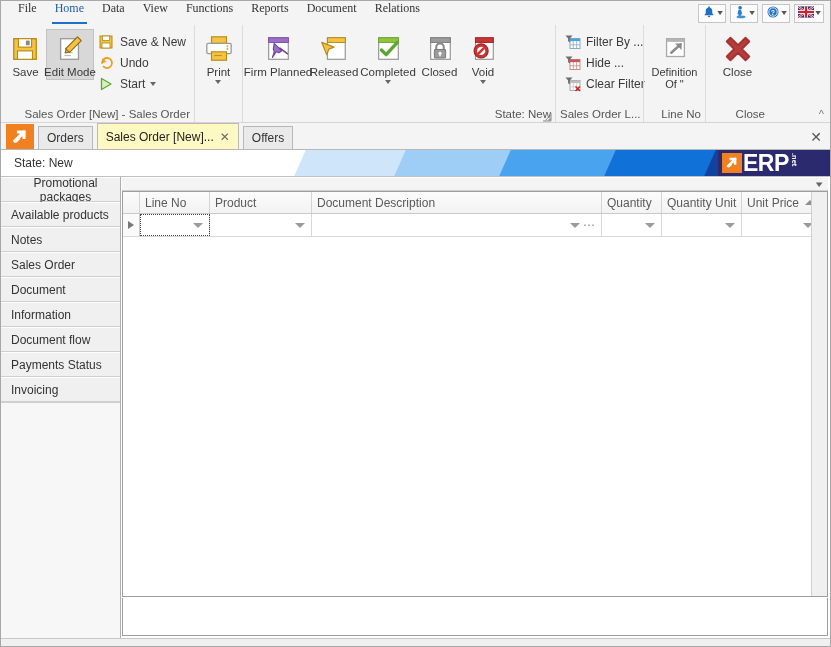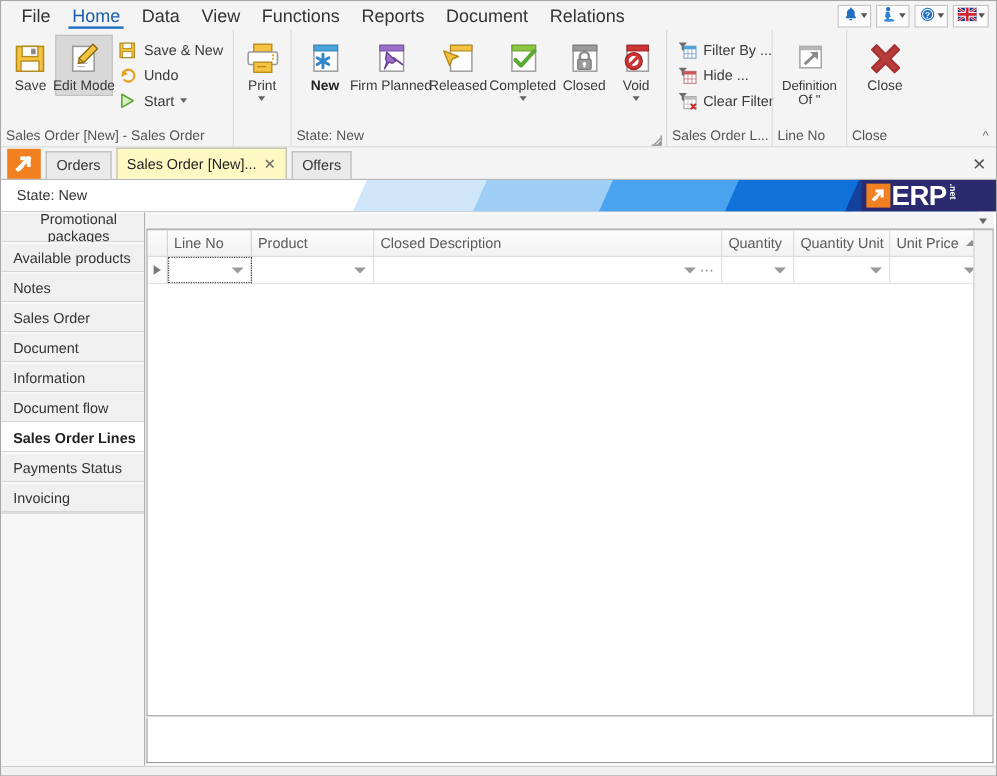--- a/index.html
+++ b/index.html
@@ -24,24 +24,25 @@
   .menubar {
     height: 24px;
     background: #f4f4f4;
     display: flex; align-items: stretch;
     flex: 0 0 auto;
     position: relative;
   }
   .menu-items { display: flex; align-items: stretch; padding-left: 8px; }
   .menu-item {
     padding: 0 9px;
-    display: flex; align-items: center;
-    font-size: 15px; color: #333;
+    display: flex; 
+    font-size: 12px; color: #333;
     cursor: default;
     position: relative;
+    font-family: Liberation Serif, serif;
   }
   .menu-item.active { color: #1a5fa8; }
   .menu-item.active::after {
     content: ""; position: absolute;
     left: 6px; right: 6px; bottom: 1px; height: 2px;
     background: #1f6fc4;
   }
   .menubar-right {
     margin-left: auto;
     display: flex; align-items: center; gap: 4px;
@@ -78,21 +79,21 @@
   }
   .rgroup {
     display: flex; flex-direction: column;
     position: relative;
     padding: 2px 0 0 0;
   }
   .rgroup + .rgroup { border-left: 1px solid #dcdcdc; }
   .rgroup-body { flex: 1; display: flex; align-items: flex-start; padding: 2px 4px 0 4px; }
   .rgroup-label {
     height: 16px; line-height: 16px;
-    text-align: left; font-size: 11.5px; color: #555;
+    text-align: right; font-size: 11.5px; color: #555;
     white-space: nowrap; overflow: hidden;
     padding: 0 4px;
   }
   .bigbtn {
     width: 48px;
     display: flex; flex-direction: column; align-items: center;
     padding: 3px 1px 2px 1px;
     cursor: default;
   }
   .bigbtn.wide { width: 56px; }
@@ -432,37 +433,20 @@
           </span>
           <span class="lb">Print</span>
           <span class="chev">▾</span>
         </div>
       </div>
       <div class="rgroup-label"></div>
     </div>
 
     <div class="rgroup" style="width:313px">
       <div class="rgroup-body">
-        <div class="bigbtn">
-          <span class="ic">
-            <svg width="30" height="30" viewBox="0 0 32 32">
-                <rect x="6" y="4" width="21" height="23" fill="#fff" stroke="#9a9a9a" stroke-width="1.3"></rect>
-                <rect x="6" y="4" width="21" height="5" fill="#4aa3dd" stroke="#3487bb" stroke-width="1"></rect>
-                <g stroke="#2f86c8" stroke-width="3" stroke-linecap="round">
-                  <line x1="14" y1="18" x2="14" y2="18"></line>
-                </g>
-                <g transform="translate(14,18)" stroke="#2f86c8" stroke-width="2.6" stroke-linecap="round">
-                  <line x1="0" y1="-6" x2="0" y2="6"></line>
-                  <line x1="-5.2" y1="-3" x2="5.2" y2="3"></line>
-                  <line x1="-5.2" y1="3" x2="5.2" y2="-3"></line>
-                </g>
-              </svg>
-          </span>
-          <span class="lb bold">New</span>
-        </div>
         <div class="bigbtn wide" style="width:62px">
           <span class="ic">
             <svg width="30" height="30" viewBox="0 0 32 32">
                 <rect x="6" y="4" width="21" height="23" fill="#fff" stroke="#9a9a9a" stroke-width="1.3"></rect>
                 <rect x="6" y="4" width="21" height="5" fill="#9b6fc8" stroke="#7a4fa8" stroke-width="1"></rect>
                 <path d="M12 10l8 8-3 2-3-1-4 6 2-6-1-3z" fill="#9b6fc8" stroke="#6d4397" stroke-width="1.2" stroke-linejoin="round"></path>
                 <line x1="18" y1="15" x2="26" y2="21" stroke="#6d4397" stroke-width="1.6" stroke-linecap="round"></line>
               </svg>
           </span>
           <span class="lb">Firm Planned</span>
@@ -667,23 +651,20 @@
         </div>
       <div class="side-item">
           <span>Document</span>
         </div>
       <div class="side-item">
           <span>Information</span>
         </div>
       <div class="side-item">
           <span>Document flow</span>
         </div>
-      <div class="side-item active">
-          <span>Sales Order Lines</span>
-        </div>
       <div class="side-item">
           <span>Payments Status</span>
         </div>
       <div class="side-item">
           <span>Invoicing</span>
         </div>
       <div class="side-filler"></div>
     </div>
 
     <div class="content">
@@ -698,21 +679,21 @@
 
             <div class="grid-head">
               <div class="gh rowind"></div>
               <div class="gh" style="width:70px;flex:0 0 70px">
                   <span>Line No</span>
                 </div>
               <div class="gh" style="width:102px;flex:0 0 102px">
                   <span>Product</span>
                 </div>
               <div class="gh" style="width:290px;flex:0 0 290px">
-                  <span>Closed Description</span>
+                  <span>Document Description</span>
                 </div>
               <div class="gh" style="width:60px;flex:0 0 60px">
                   <span>Quantity</span>
                 </div>
               <div class="gh" style="width:80px;flex:0 0 80px">
                   <span>Quantity Unit</span>
                 </div>
               <div class="gh" style="width:78px;flex:0 0 78px">
                 <span>Unit Price</span>
                 <span class="sortup"></span>

